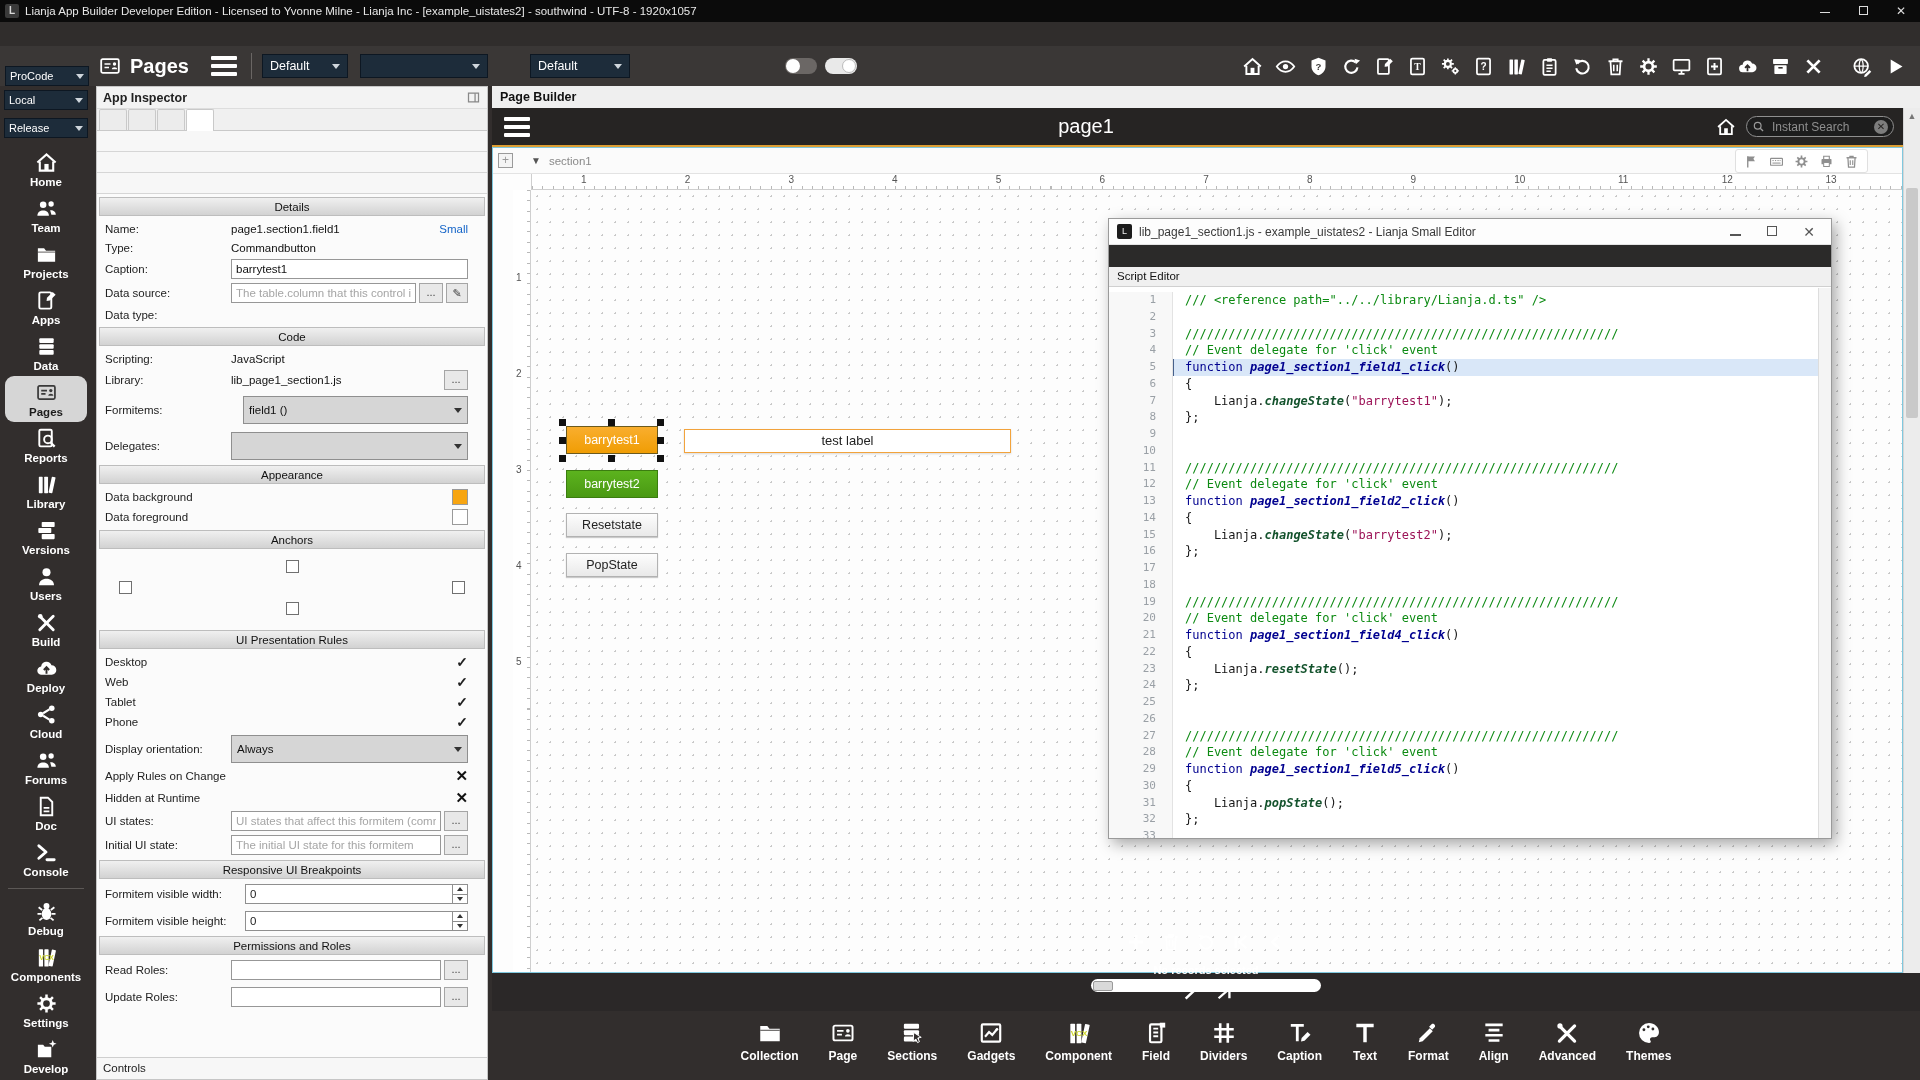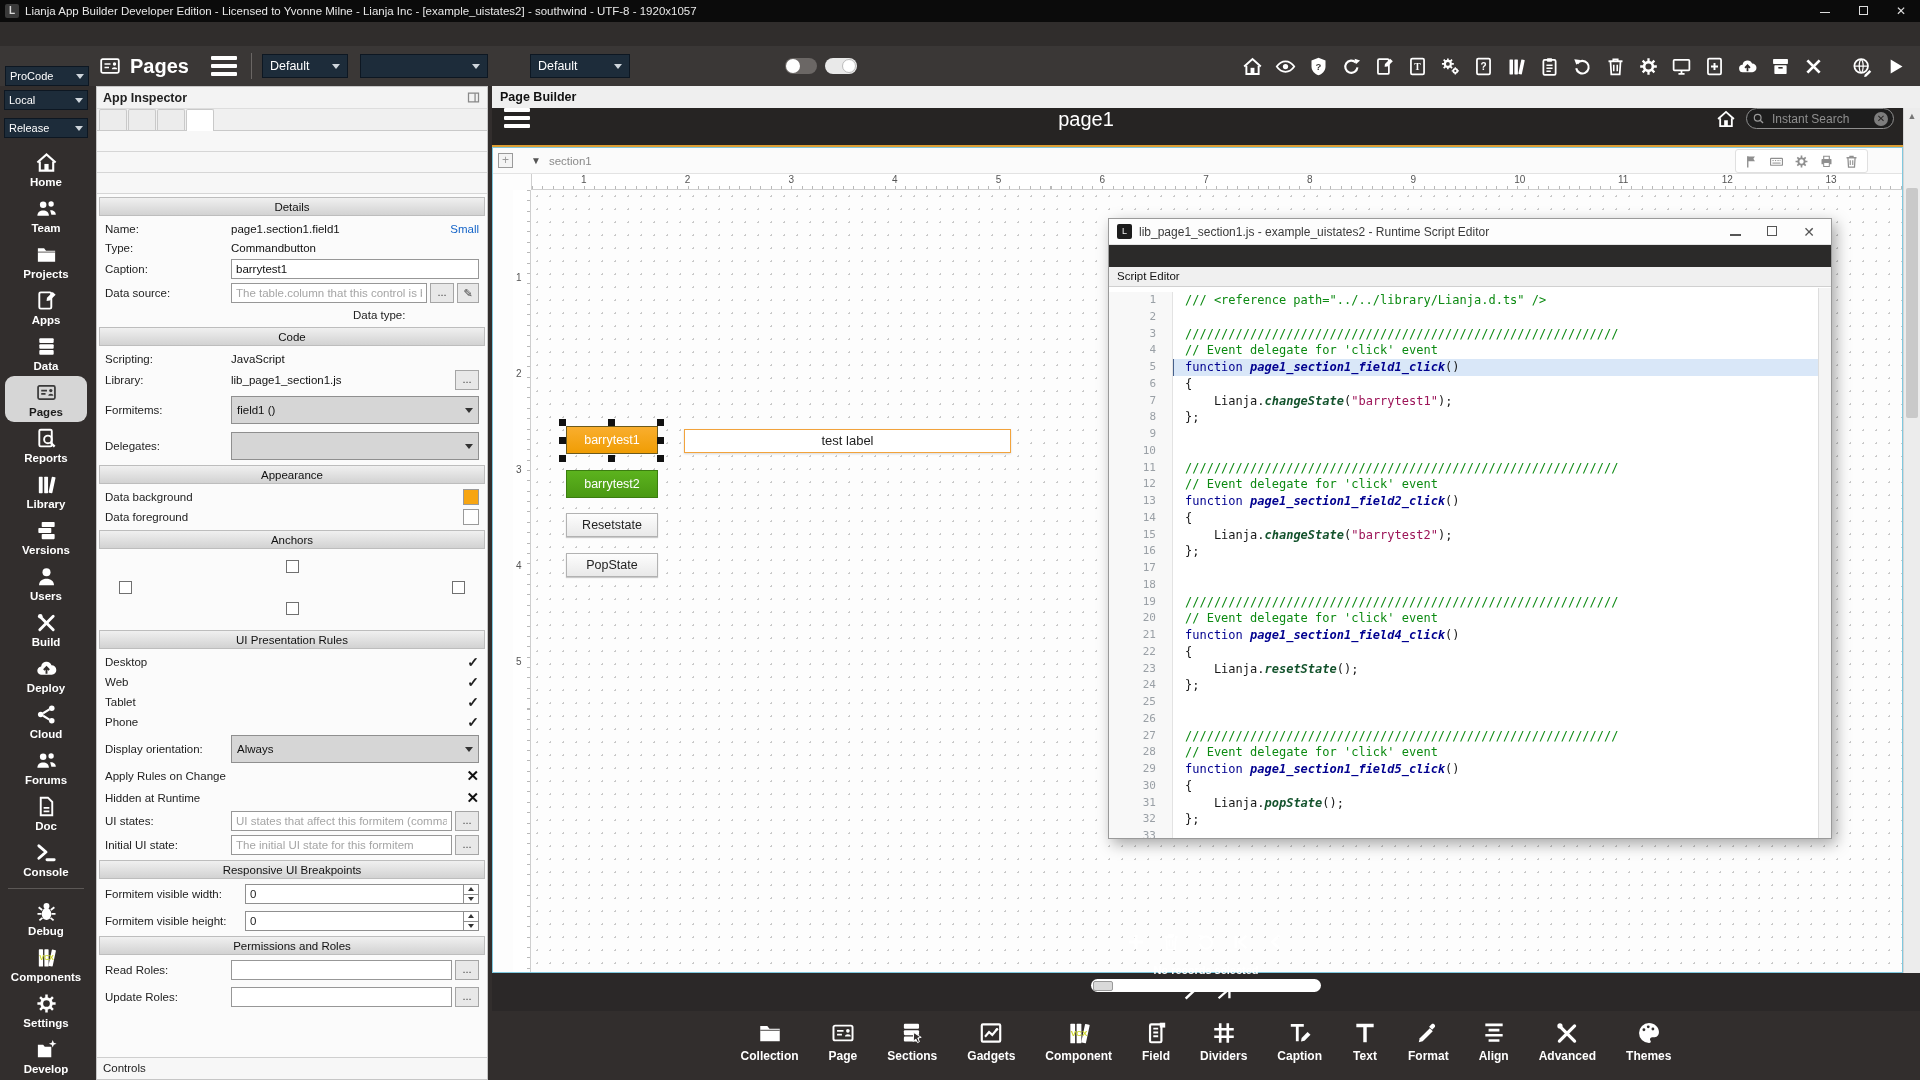--- a/index.html
+++ b/index.html
@@ -74,21 +74,21 @@
              font-weight:bold;font-size:12.5px;border-bottom:1px solid #ddd;}
   #inspector .ihead .ic{width:15px;height:15px;color:#888;margin-left:auto;}
   .tabs{display:flex;height:22px;background:#f0f0f0;border-bottom:1px solid #c9c9c9;padding-left:2px;}
   .tab{padding:0 13px;line-height:21px;background:#ececec;border:1px solid #c9c9c9;border-bottom:none;
        margin-right:1px;font-size:11.5px;border-radius:2px 2px 0 0;color:#333;}
   .tab.active{background:#fff;position:relative;top:0;font-weight:normal;margin-bottom:-1px;}
   .stackbar{height:21px;line-height:20px;padding-left:6px;background:#f7f7f7;
             border-bottom:1px solid #d6d6d6;color:#222;}
   .sechead{height:19px;margin:3px 2px;line-height:18px;text-align:center;font-size:11.5px;color:#111;
            background:linear-gradient(#f0f0f0,#d2d2d2);border:1px solid #bdbdbd;}
-  .irow{display:flex;align-items:center;padding:2px 8px 2px 8px;min-height:19px;justify-content:flex-end;}
+  .irow{display:flex;align-items:center;padding:2px 19px 2px 8px;min-height:19px;}
   .irow .lbl{width:126px;flex:none;color:#222;}
   .irow .val{flex:1;color:#111;}
   .irow input[type=text]{flex:1;height:20px;border:1px solid #979797;font-size:11.5px;
            padding:0 4px;font-family:"Liberation Sans",sans-serif;color:#111;background:#fff;min-width:0;}
   .irow input::placeholder{color:#a5a5a5;}
   .dots-btn{width:24px;height:20px;background:#e8e8e8;border:1px solid #a5a5a5;text-align:center;
             line-height:16px;font-size:11px;color:#444;margin-left:3px;flex:none;}
   .pen-btn{width:22px;height:20px;background:#e8e8e8;border:1px solid #a5a5a5;text-align:center;
             line-height:18px;font-size:11px;color:#444;margin-left:3px;flex:none;}
   .gray-dd{flex:1;height:28px;background:#d6d6d6;border:1px solid #8f8f8f;display:flex;
@@ -113,21 +113,21 @@
   .tri-dn{width:0;height:0;border-left:3.5px solid transparent;border-right:3.5px solid transparent;
           border-top:4px solid #333;}
   #controls-bar{position:absolute;left:0;right:0;bottom:0;height:22px;background:#f7f7f7;
           border-top:1px solid #cfcfcf;line-height:21px;padding-left:6px;font-size:11.5px;}
 
   
   #builder{position:absolute;left:492px;top:86px;right:0;bottom:0;background:#efefef;}
   #pb-header{position:absolute;left:0;top:0;right:0;height:22px;background:#efefef;
              font-weight:bold;font-size:12.5px;color:#111;line-height:22px;padding-left:8px;}
   #page-topbar{position:absolute;left:0;top:22px;right:0;height:39px;background:#262423;
-             border-bottom:2px solid #dc9e33;display:flex;align-items:flex-start;color:#fff;}
+             border-bottom:2px solid #dc9e33;display:flex;align-items:center;color:#fff;}
   #page-topbar .burger{margin-left:12px;}
   #page-title{position:absolute;left:0;right:240px;text-align:center;font-size:20px;color:#fff;}
   #page-topbar .rgt{margin-left:auto;display:flex;align-items:center;gap:10px;padding-right:26px;}
   #page-topbar .rgt .home .ic{width:20px;height:20px;color:#fff;}
   .search-pill{width:148px;height:21px;border:1px solid #8f8f8f;border-radius:11px;background:#1d1d1d;
              display:flex;align-items:center;padding:0 5px;gap:5px;}
   .search-pill .ic{width:13px;height:13px;color:#9a9a9a;}
   .search-pill input{flex:1;background:transparent;border:none;outline:none;color:#bbb;
              font-size:12px;font-family:"Liberation Sans",sans-serif;min-width:0;}
   .search-pill input::placeholder{color:#8f8f8f;}
@@ -796,21 +796,21 @@
     <div class="sechead">Code</div>
     <div class="irow">
         <span class="lbl">Scripting:</span>
       <span class="val">JavaScript</span>
       </div>
     <div class="irow">
         <span class="lbl">Library:</span>
       <span class="val">lib_page1_section1.js</span>
       <span class="dots-btn">...</span>
       </div>
-    <div class="irow" style="padding-top:4px;">
+    <div class="irow" style="padding-top:4px;gap:12px;">
         <span class="lbl">Formitems:</span>
       <span class="gray-dd">
           <span>field1 ()</span>
           <span class="arr"></span>
         </span>
       </div>
     <div class="irow" style="padding-top:6px;">
         <span class="lbl">Delegates:</span>
       <span class="gray-dd">
           <span></span>
@@ -1153,21 +1153,21 @@
             <use href="#i-themes"></use>
           </svg>
           <span class="blabel">Themes</span>
         </span>
       </div>
   </div>
 
   <div id="script-win">
     <div id="sw-titlebar">
       <span class="appico">L</span>
-      <span>lib_page1_section1.js - example_uistates2 - Runtime Script Editor</span>
+      <span>lib_page1_section1.js - example_uistates2 - Lianja Small Editor</span>
       <span class="wctl">
         <span><span class="mi"></span></span>
         <span><span class="sq"></span></span>
         <span class="x">✕</span>
       </span>
     </div>
     <div id="sw-menubar">
 
     <span class="mitem"></span>
         <span class="mitem"></span>

